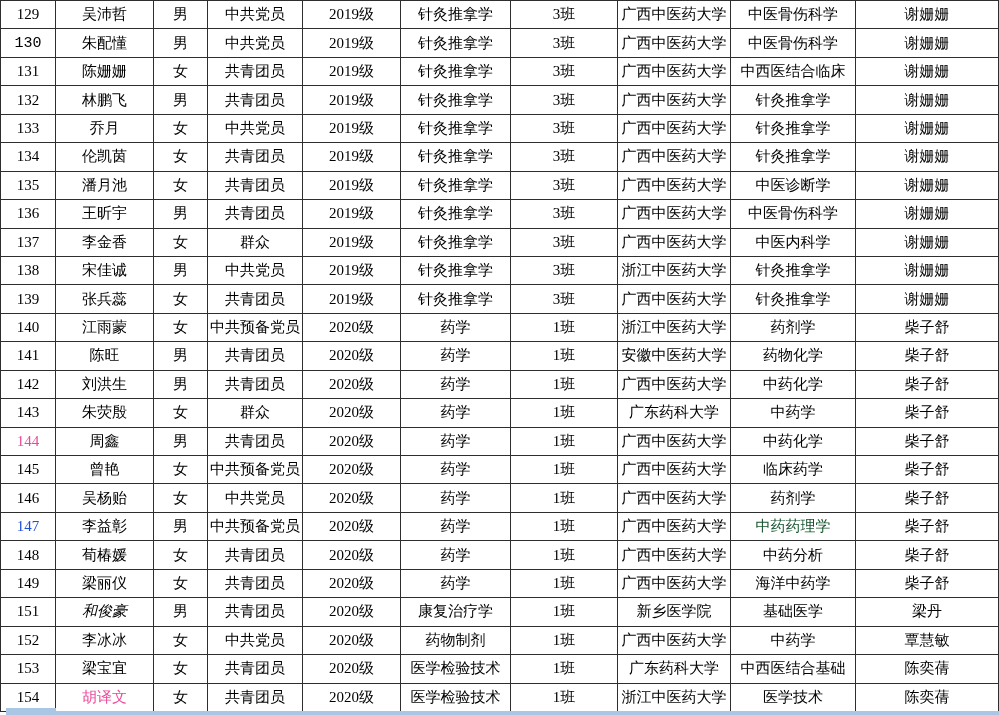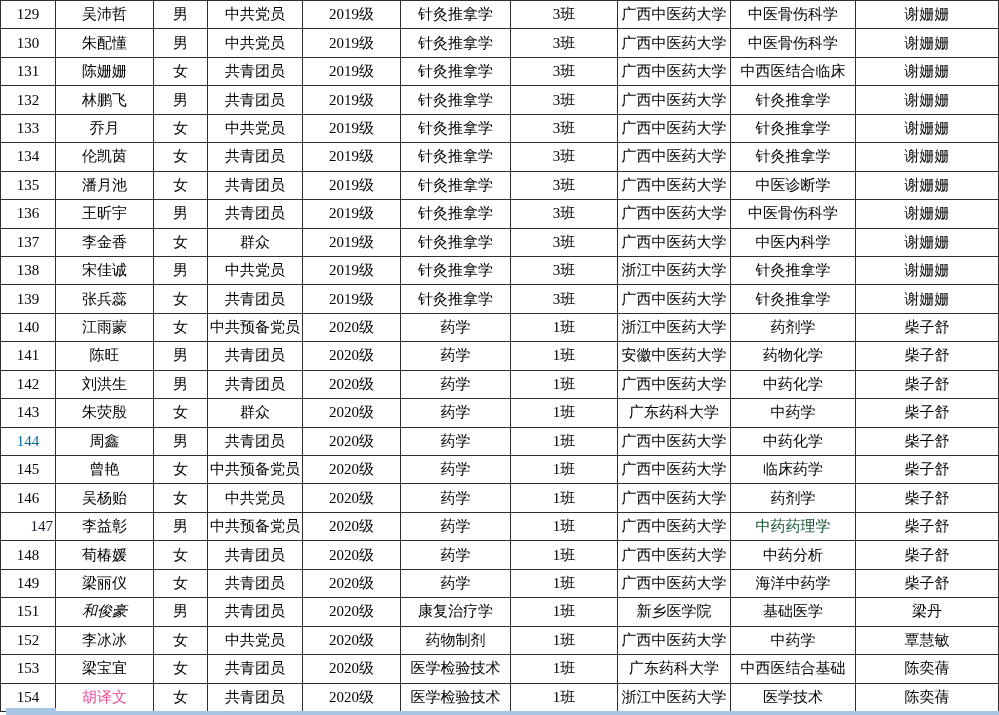--- a/index.html
+++ b/index.html
@@ -76,21 +76,21 @@
           <td style="border-color: rgb(46, 46, 46); color: rgb(0, 0, 0);">男</td>
           <td style="border-color: rgb(46, 46, 46); color: rgb(0, 0, 0);">中共党员</td>
           <td style="border-color: rgb(46, 46, 46); color: rgb(0, 0, 0);">2019级</td>
           <td style="border-color: rgb(46, 46, 46); color: rgb(0, 0, 0);">针灸推拿学</td>
           <td style="border-color: rgb(46, 46, 46); color: rgb(0, 0, 0);">3班</td>
           <td style="border-color: rgb(46, 46, 46); color: rgb(0, 0, 0);">广西中医药大学</td>
           <td style="border-color: rgb(46, 46, 46); color: rgb(0, 0, 0);">中医骨伤科学</td>
           <td style="border-color: rgb(46, 46, 46); color: rgb(0, 0, 0);">谢姗姗</td>
         </tr>
         <tr>
-          <td style="border-color: rgb(46, 46, 46); color: rgb(0, 0, 0);">130</td>
+          <td style="border-color: rgb(46, 46, 46); color: rgb(0, 0, 0); font-family: Liberation Mono, monospace;">130</td>
           <td style="border-color: rgb(46, 46, 46); color: rgb(0, 0, 0);">朱配懂</td>
           <td style="border-color: rgb(46, 46, 46); color: rgb(0, 0, 0);">男</td>
           <td style="border-color: rgb(46, 46, 46); color: rgb(0, 0, 0);">中共党员</td>
           <td style="border-color: rgb(46, 46, 46); color: rgb(0, 0, 0);">2019级</td>
           <td style="border-color: rgb(46, 46, 46); color: rgb(0, 0, 0);">针灸推拿学</td>
           <td style="border-color: rgb(46, 46, 46); color: rgb(0, 0, 0);">3班</td>
           <td style="border-color: rgb(46, 46, 46); color: rgb(0, 0, 0);">广西中医药大学</td>
           <td style="border-color: rgb(46, 46, 46); color: rgb(0, 0, 0);">中医骨伤科学</td>
           <td style="border-color: rgb(46, 46, 46); color: rgb(0, 0, 0);">谢姗姗</td>
         </tr>
@@ -244,21 +244,21 @@
           <td style="border-color: rgb(46, 46, 46); color: rgb(0, 0, 0);">女</td>
           <td style="border-color: rgb(46, 46, 46); color: rgb(0, 0, 0);">群众</td>
           <td style="border-color: rgb(46, 46, 46); color: rgb(0, 0, 0);">2020级</td>
           <td style="border-color: rgb(46, 46, 46); color: rgb(0, 0, 0);">药学</td>
           <td style="border-color: rgb(46, 46, 46); color: rgb(0, 0, 0);">1班</td>
           <td style="border-color: rgb(46, 46, 46); color: rgb(0, 0, 0);">广东药科大学</td>
           <td style="border-color: rgb(46, 46, 46); color: rgb(0, 0, 0);">中药学</td>
           <td style="border-color: rgb(46, 46, 46); color: rgb(0, 0, 0);">柴子舒</td>
         </tr>
         <tr>
-          <td style="border-color: rgb(46, 46, 46); color: #0369a1;">144</td>
+          <td style="border-color: rgb(46, 46, 46); color: #ec4899;">144</td>
           <td style="border-color: rgb(46, 46, 46); color: rgb(0, 0, 0);">周鑫</td>
           <td style="border-color: rgb(46, 46, 46); color: rgb(0, 0, 0);">男</td>
           <td style="border-color: rgb(46, 46, 46); color: rgb(0, 0, 0);">共青团员</td>
           <td style="border-color: rgb(46, 46, 46); color: rgb(0, 0, 0);">2020级</td>
           <td style="border-color: rgb(46, 46, 46); color: rgb(0, 0, 0);">药学</td>
           <td style="border-color: rgb(46, 46, 46); color: rgb(0, 0, 0);">1班</td>
           <td style="border-color: rgb(46, 46, 46); color: rgb(0, 0, 0);">广西中医药大学</td>
           <td style="border-color: rgb(46, 46, 46); color: rgb(0, 0, 0);">中药化学</td>
           <td style="border-color: rgb(46, 46, 46); color: rgb(0, 0, 0);">柴子舒</td>
         </tr>
@@ -280,21 +280,21 @@
           <td style="border-color: rgb(46, 46, 46); color: rgb(0, 0, 0);">女</td>
           <td style="border-color: rgb(46, 46, 46); color: rgb(0, 0, 0);">中共党员</td>
           <td style="border-color: rgb(46, 46, 46); color: rgb(0, 0, 0);">2020级</td>
           <td style="border-color: rgb(46, 46, 46); color: rgb(0, 0, 0);">药学</td>
           <td style="border-color: rgb(46, 46, 46); color: rgb(0, 0, 0);">1班</td>
           <td style="border-color: rgb(46, 46, 46); color: rgb(0, 0, 0);">广西中医药大学</td>
           <td style="border-color: rgb(46, 46, 46); color: rgb(0, 0, 0);">药剂学</td>
           <td style="border-color: rgb(46, 46, 46); color: rgb(0, 0, 0);">柴子舒</td>
         </tr>
         <tr>
-          <td style="border-color: rgb(46, 46, 46); color: #0f172a; text-align: right;">147</td>
+          <td style="border-color: rgb(46, 46, 46); color: #1d4ed8;">147</td>
           <td style="border-color: rgb(46, 46, 46); color: rgb(0, 0, 0);">李益彰</td>
           <td style="border-color: rgb(46, 46, 46); color: rgb(0, 0, 0);">男</td>
           <td style="border-color: rgb(46, 46, 46); color: rgb(0, 0, 0);">中共预备党员</td>
           <td style="border-color: rgb(46, 46, 46); color: rgb(0, 0, 0);">2020级</td>
           <td style="border-color: rgb(46, 46, 46); color: rgb(0, 0, 0);">药学</td>
           <td style="border-color: rgb(46, 46, 46); color: rgb(0, 0, 0);">1班</td>
           <td style="border-color: rgb(46, 46, 46); color: rgb(0, 0, 0);">广西中医药大学</td>
           <td style="border-color: rgb(46, 46, 46); color: #14532d;">中药药理学</td>
           <td style="border-color: rgb(46, 46, 46); color: rgb(0, 0, 0);">柴子舒</td>
         </tr>

